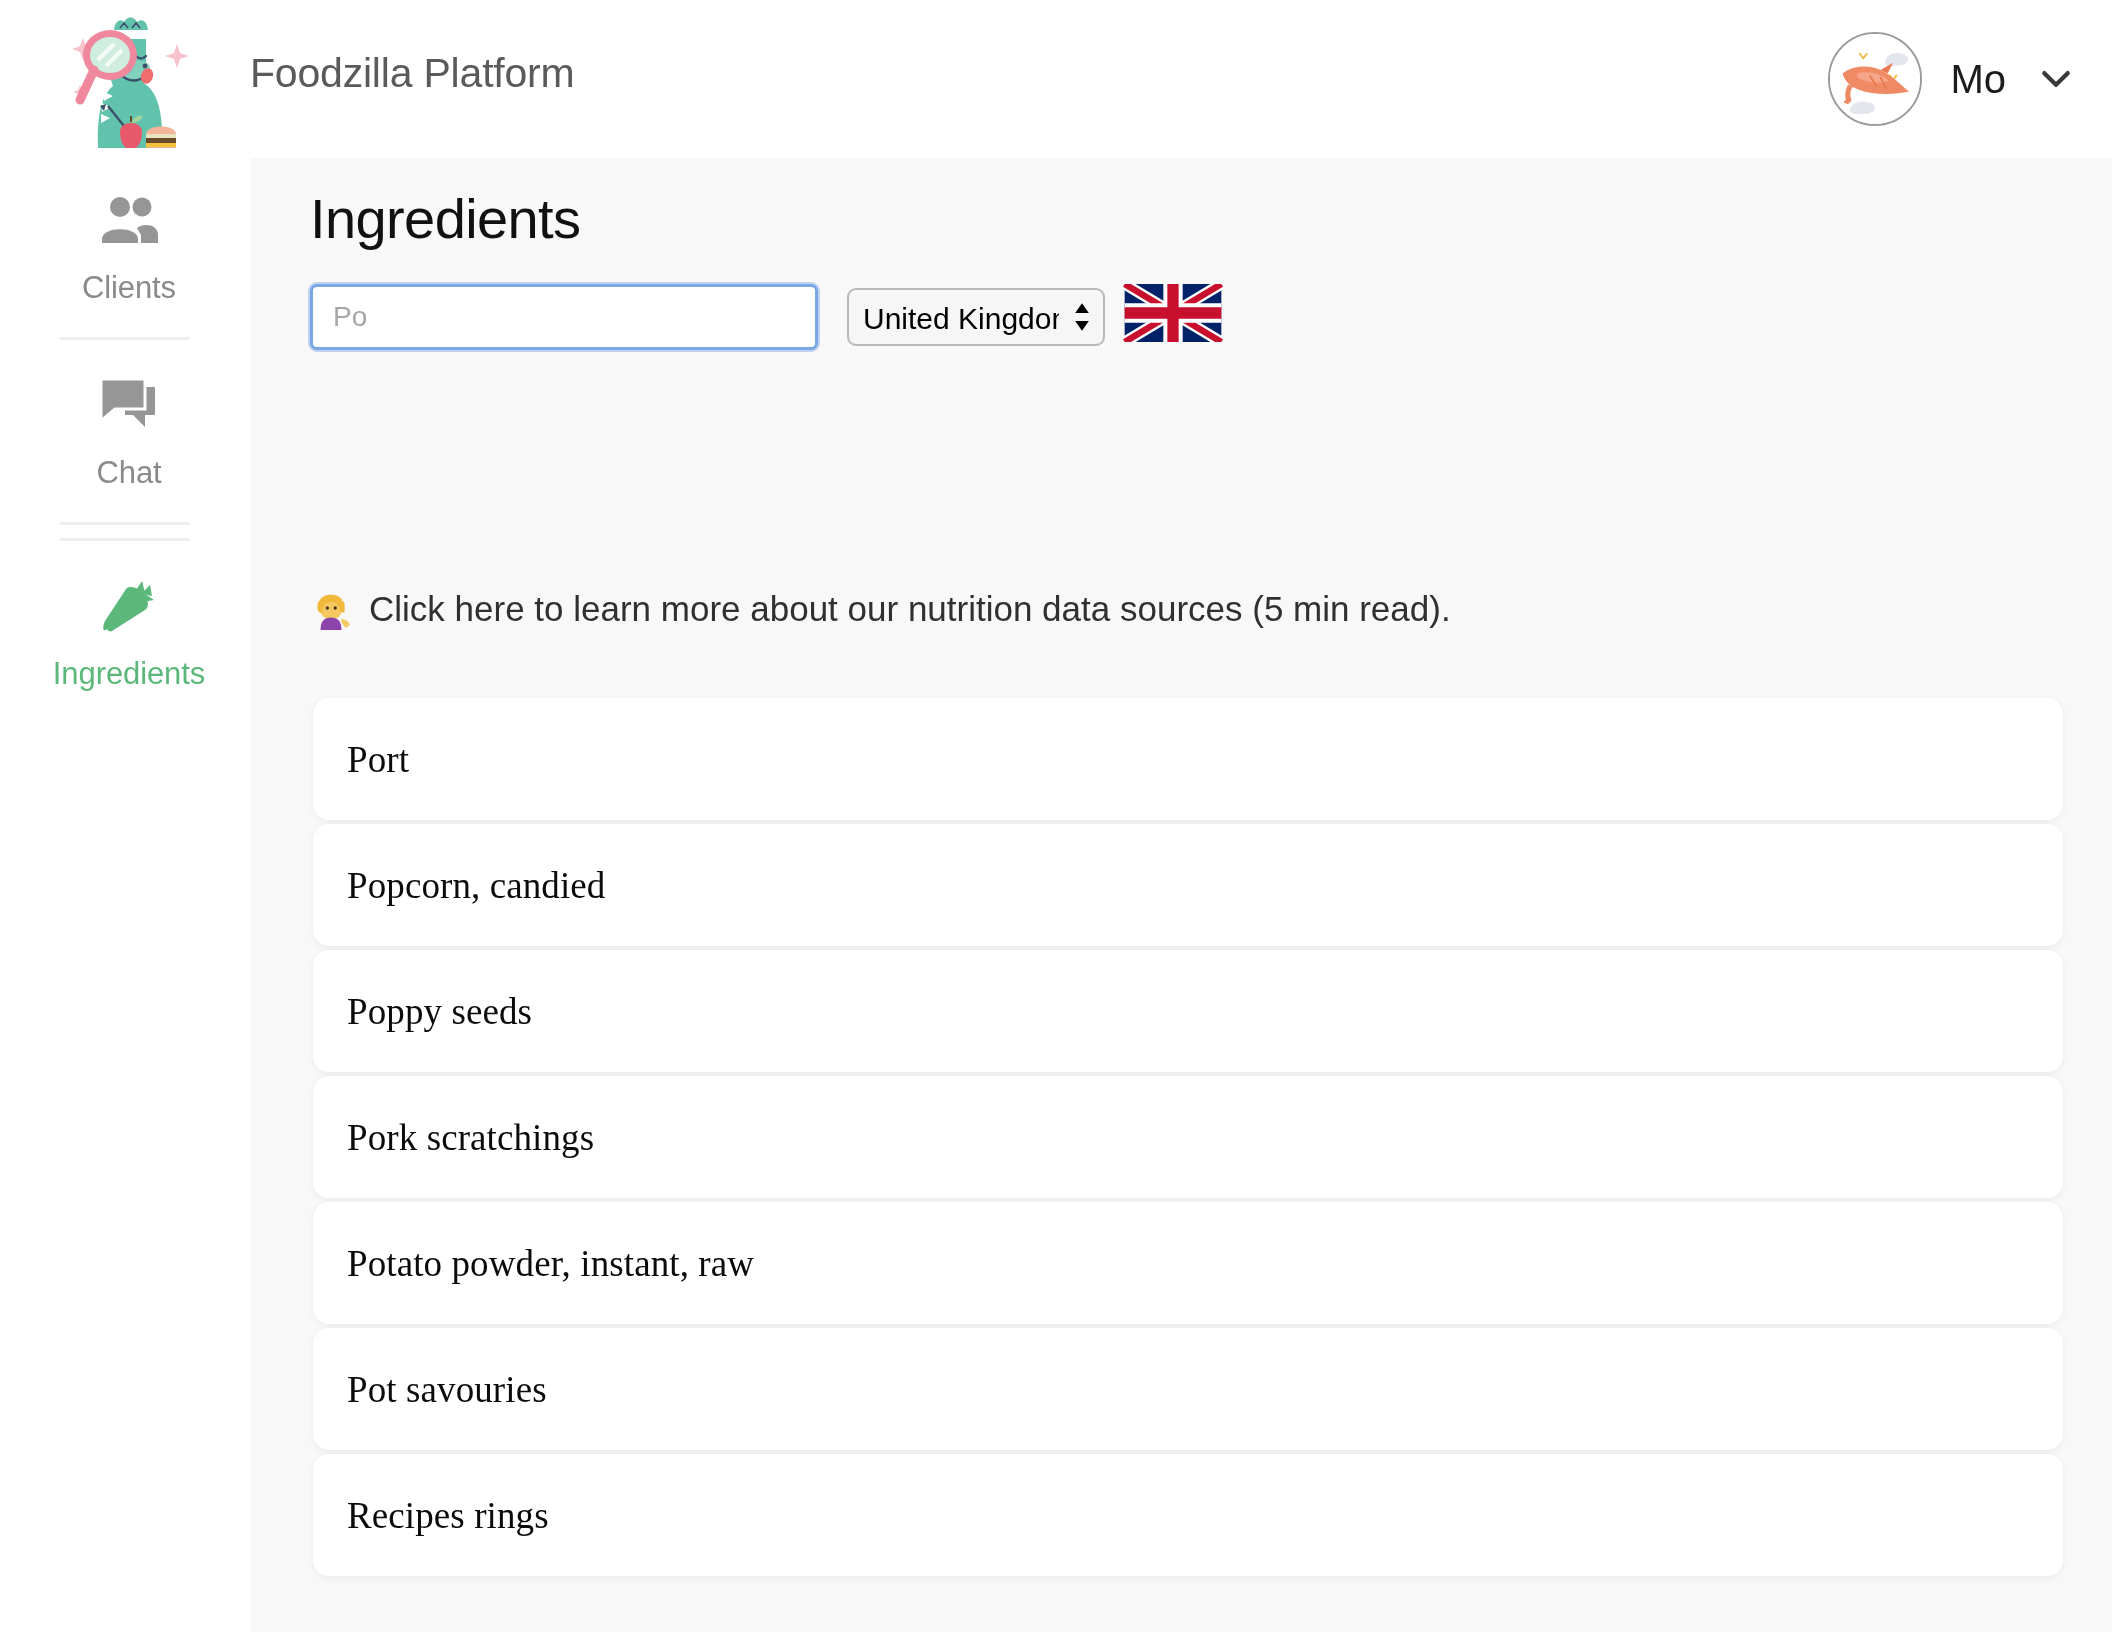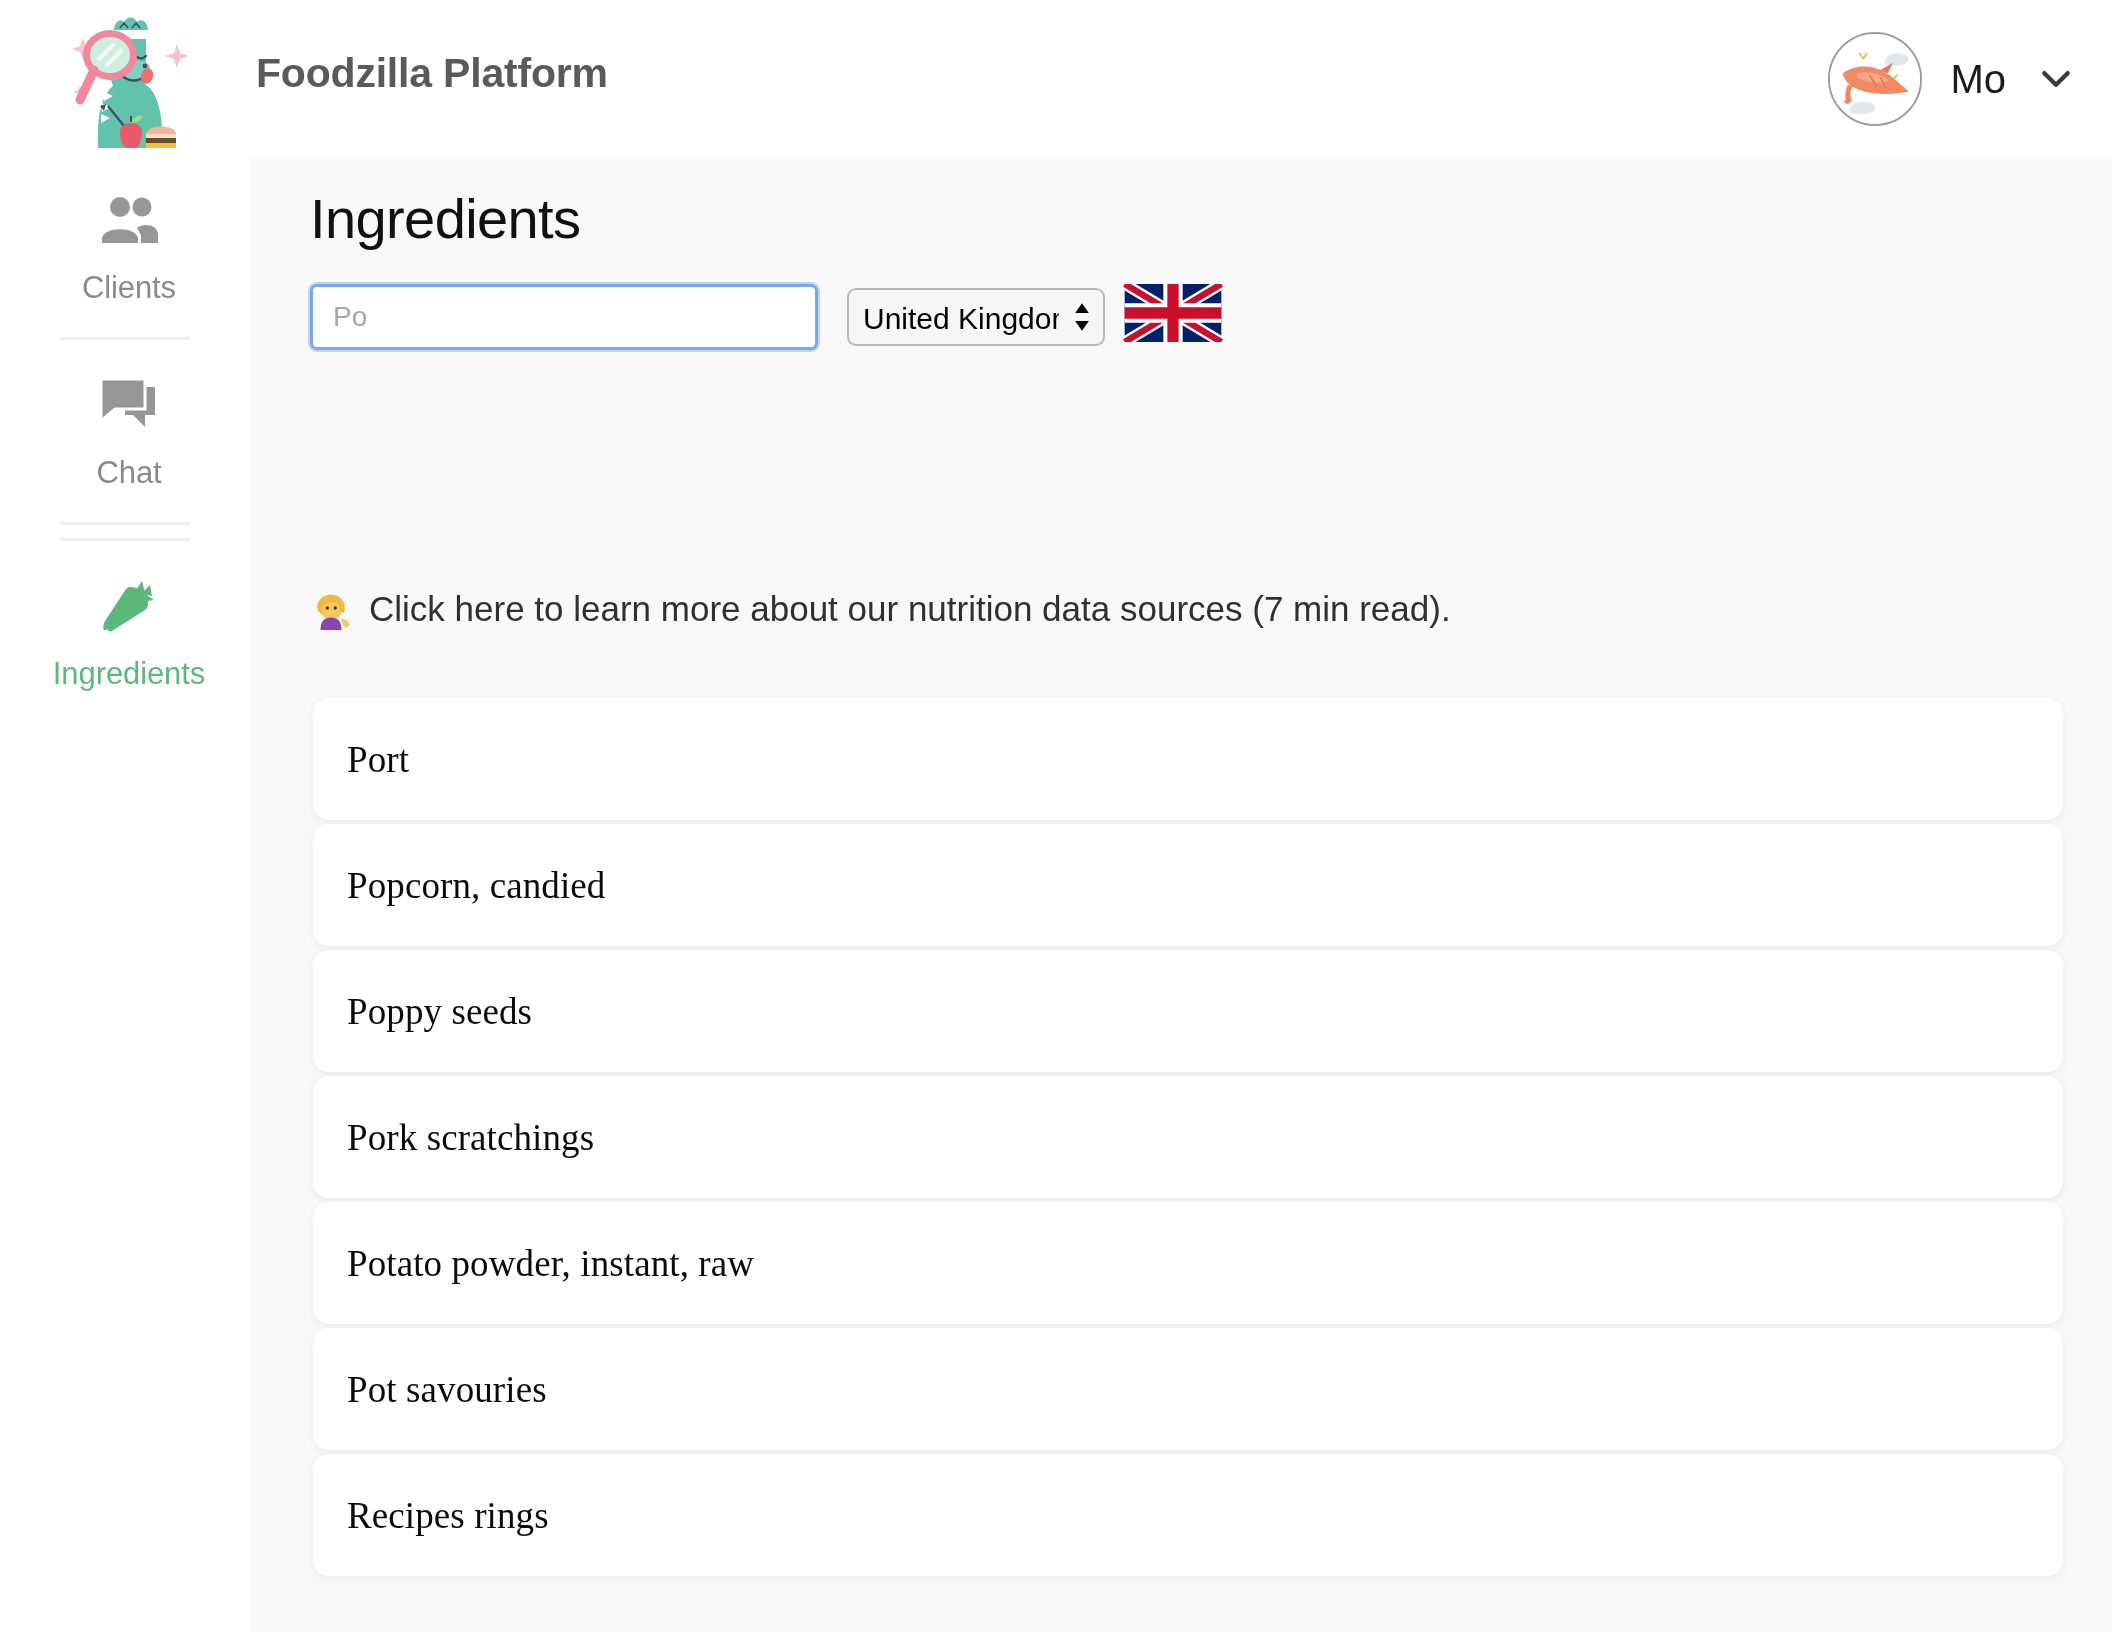--- a/index.html
+++ b/index.html
@@ -33,24 +33,24 @@
   .brand-logo {
     position: absolute;
     left: 58px;
     top: 8px;
     width: 140px;
     height: 140px;
     display: block;
   }
   .brand-title {
     position: absolute;
-    left: 256px;
+    left: 250px;
     top: 50px;
     font-size: 41px;
-    font-weight: 700;
+    font-weight: 400;
     color: #5a5a5a;
     letter-spacing: -0.2px;
     white-space: nowrap;
   }
   .user-menu {
     position: absolute;
     right: 36px;
     top: 24px;
     height: 110px;
     display: flex;
@@ -412,21 +412,21 @@
       <svg class="info-emoji" viewBox="0 0 40 40">
         <path d="M10 16 C10 6 30 6 30 16 L30 22 C30 28 24 30 20 30 C15 30 10 27 10 20 Z" fill="#f5c861"></path>
         <path d="M9 14 C9 4 31 4 31 14 L31 19 L27 17 C26 12 14 12 13 18 L9 20 Z" fill="#f0b93c"></path>
         <path d="M7 18 C7 11 11 10 12 14 L12 24 C9 24 7 22 7 18 Z" fill="#f0b93c"></path>
         <path d="M28 18 C28 11 32 11 33 15 L33 23 C30 24 28 22 28 18 Z" fill="#f0b93c"></path>
         <path d="M10 40 C10 31 14 28 20 28 C26 28 30 31 30 40 Z" fill="#8e44ad"></path>
         <path d="M30 29 C34 30 37 32 38 35 L34 38 L30 33 Z" fill="#f5c861"></path>
         <circle cx="16.5" cy="19" r="1.6" fill="#4a3520"></circle>
         <circle cx="24" cy="19" r="1.6" fill="#4a3520"></circle>
       </svg>
-      <span>Click here to learn more about our nutrition data sources (7 min read).</span>
+      <span>Click here to learn more about our nutrition data sources (5 min read).</span>
     </div>
 
     <div class="ingredient-list">
       <div class="ingredient-card">
         <span class="ingredient-name">Port</span>
       </div>
       <div class="ingredient-card">
         <span class="ingredient-name">Popcorn, candied</span>
       </div>
       <div class="ingredient-card">

